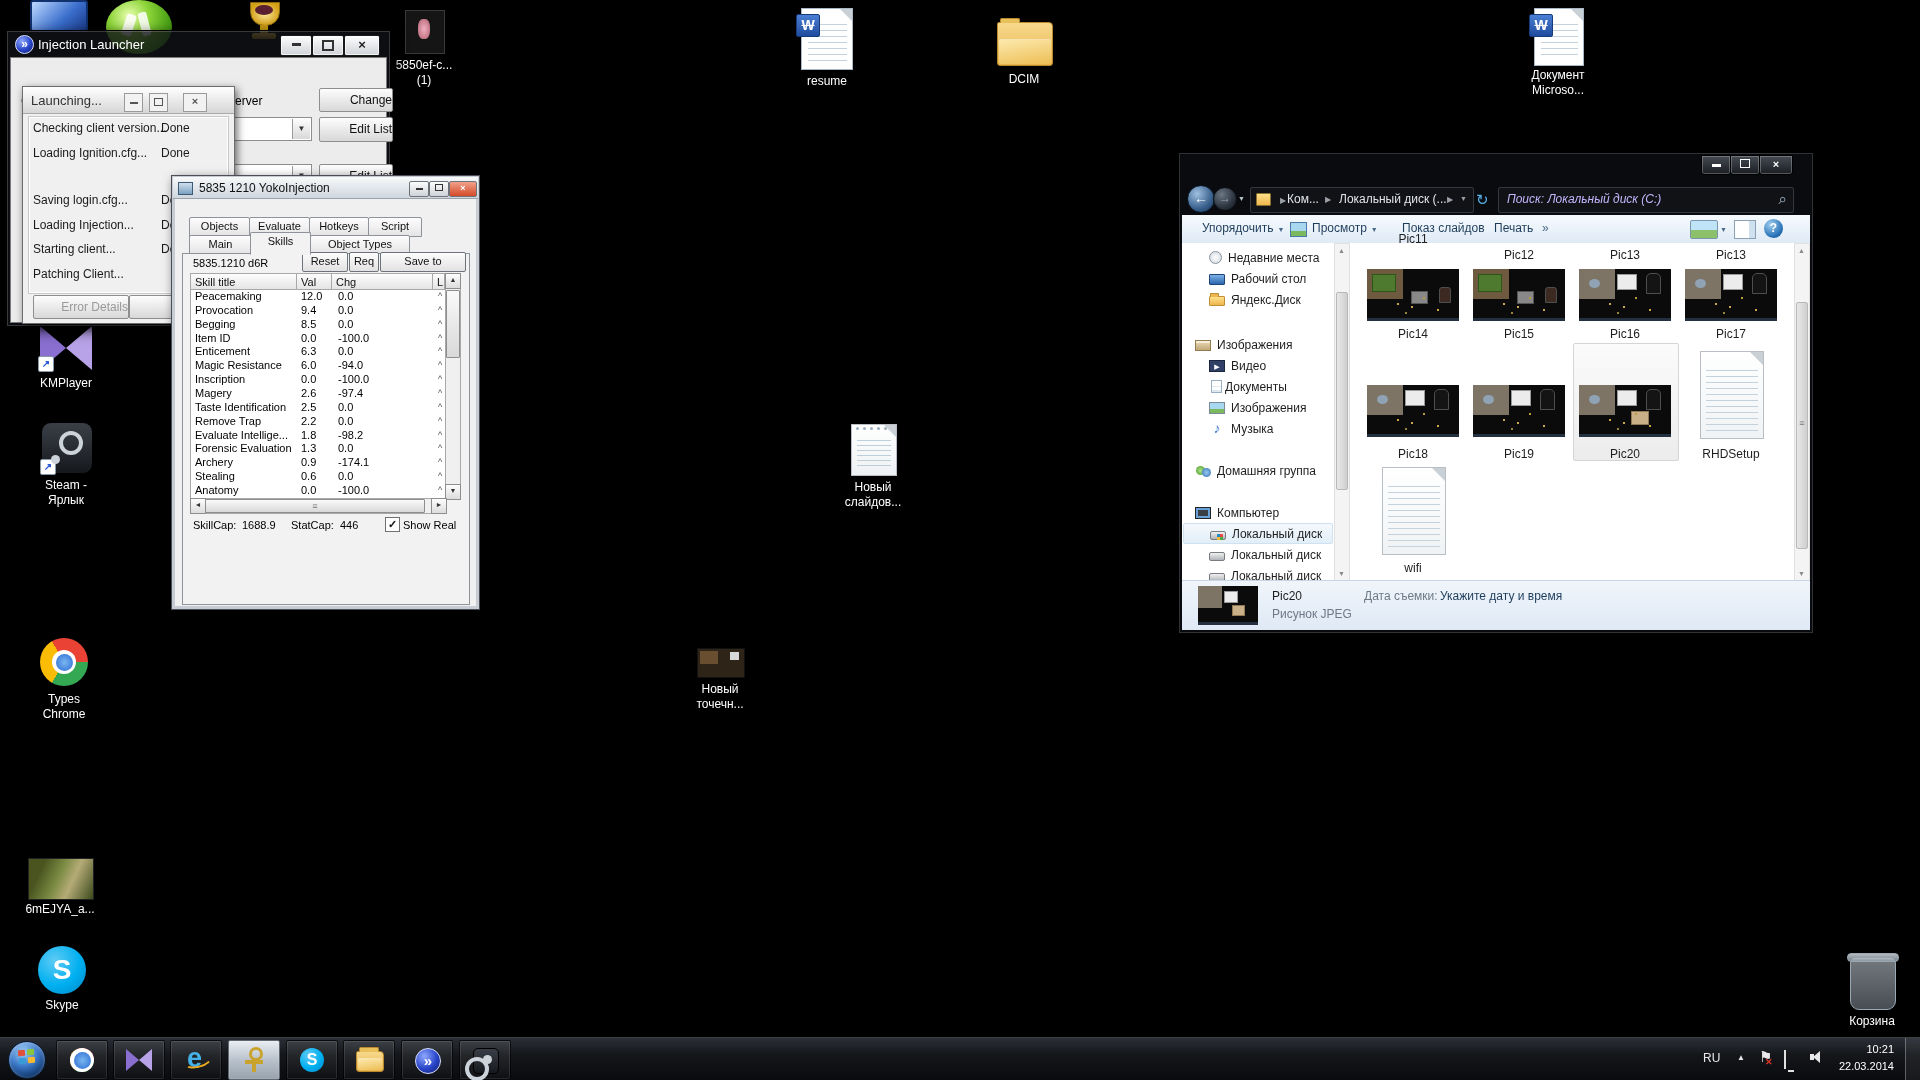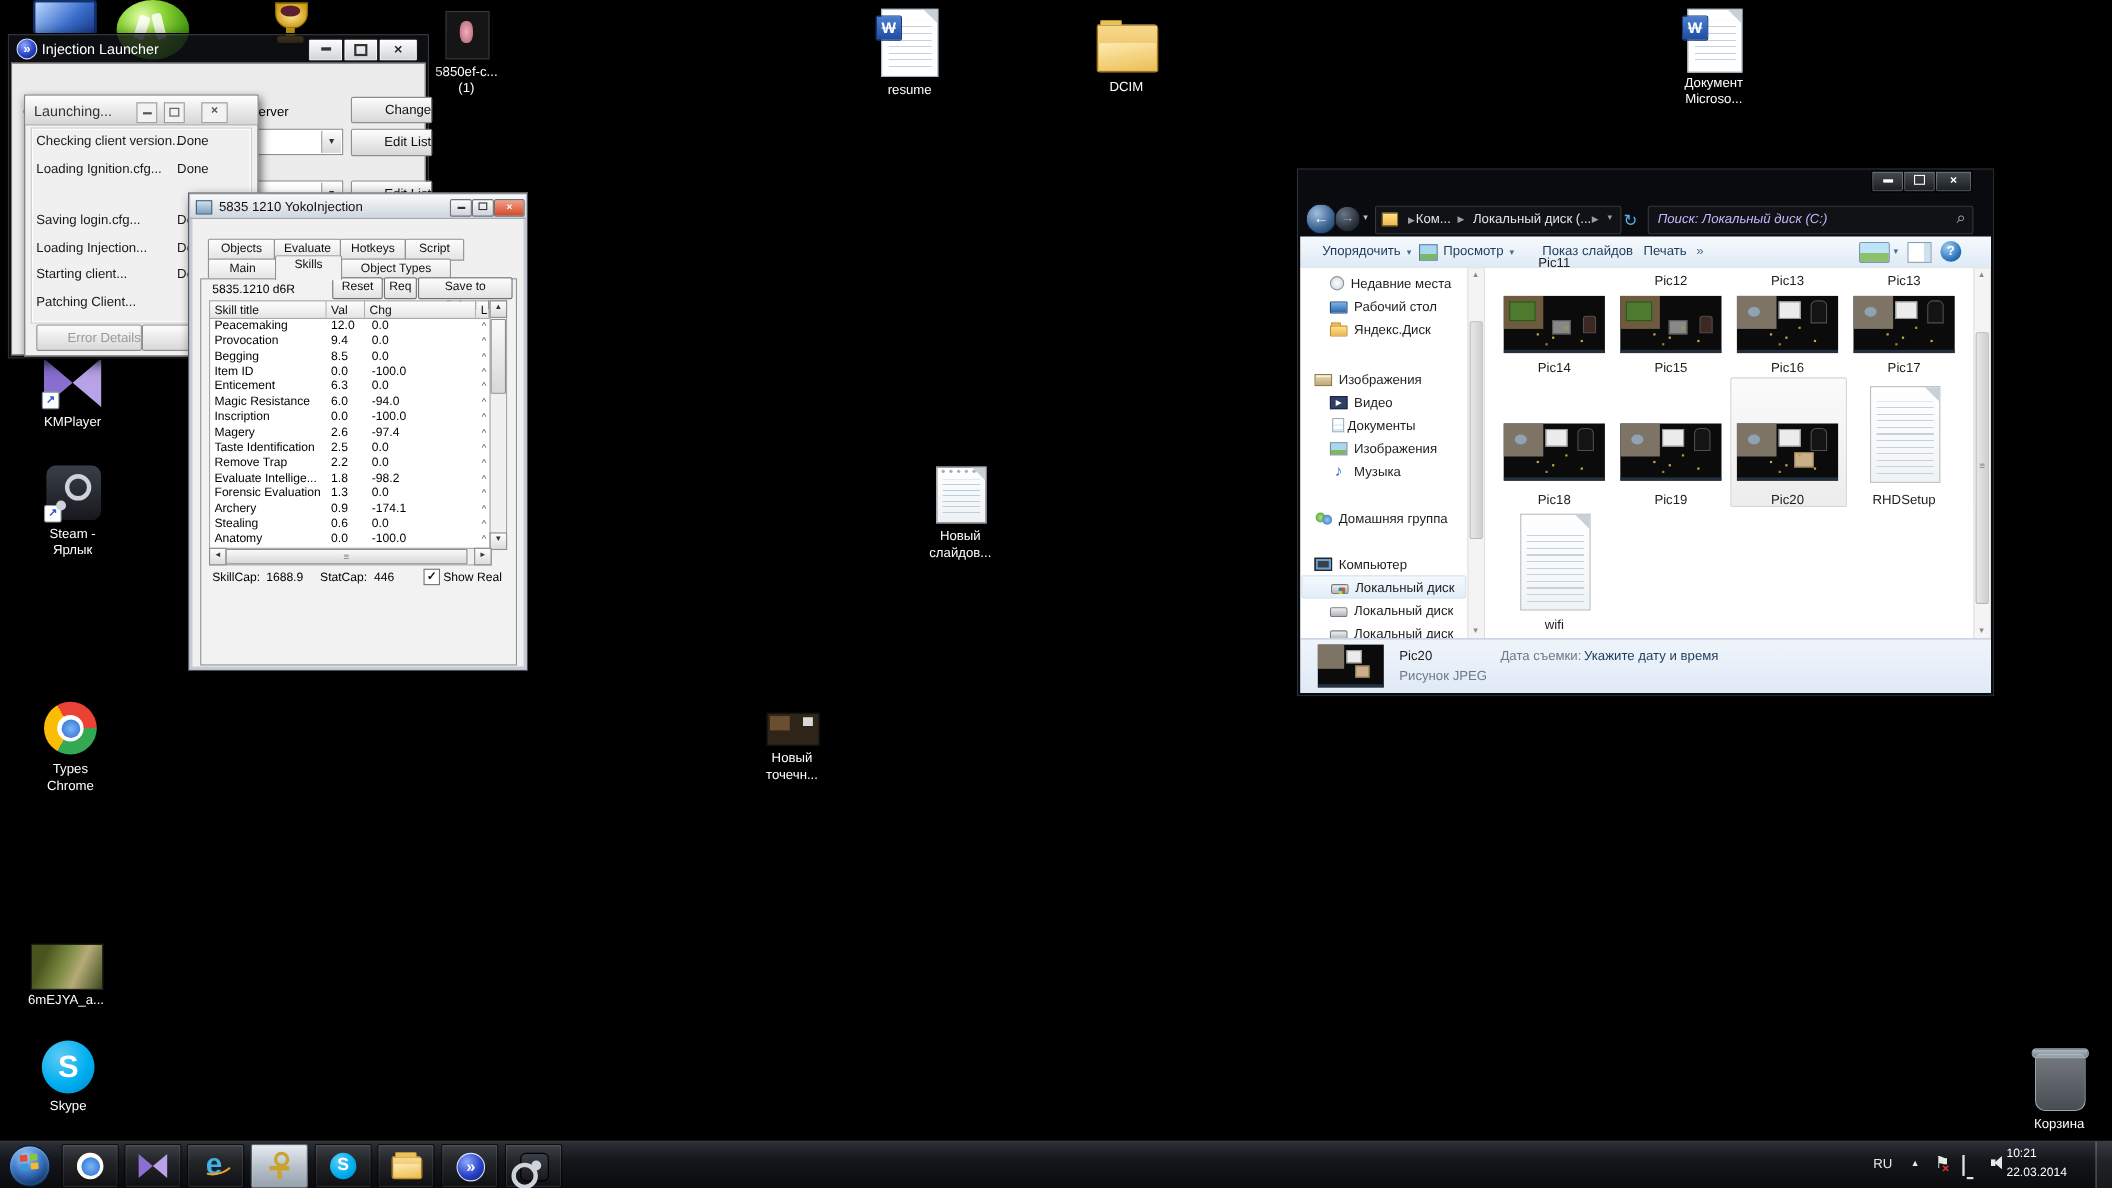--- a/index.html
+++ b/index.html
@@ -214,21 +214,21 @@
   .tkbtn{position:absolute;top:2px;width:50px;height:38px;border:1px solid rgba(0,0,0,.75);border-radius:2px;
       background:linear-gradient(rgba(255,255,255,.10),rgba(255,255,255,.02));
       box-shadow:inset 0 0 0 1px rgba(255,255,255,.10);}
   .tkbtn.active{background:linear-gradient(#e9edf2,#b9c2cc 50%,#97a2ad);border-color:#5e676f;}
   .tbi{position:relative;width:30px;height:30px;margin:4px auto 0;}
   .orb{position:absolute;left:8px;top:3px;width:36px;height:36px;border-radius:50%;
       background:radial-gradient(circle at 40% 28%,#9fd0f8,#3c78c8 42%,#10386e 75%,#061c3e);
       border:1px solid #0a1a30;box-shadow:inset 0 1px 4px rgba(255,255,255,.45);}
   .orb s{width:7px;height:6px;border-radius:1px;}
   .tray{color:#e8e8e8;font-size:12px;}
-  .clock{position:absolute;right:26px;top:3px;width:70px;text-align:left;color:#fff;font-size:11px;line-height:17px;}
+  .clock{position:absolute;right:26px;top:3px;width:70px;text-align:right;color:#fff;font-size:11px;line-height:17px;}
   .showdesk{position:absolute;right:0;top:0;width:14px;height:42px;background:rgba(255,255,255,.06);
       border-left:1px solid rgba(255,255,255,.3);}
   .netic{position:relative;width:14px;height:11px;border:1px solid #e0e0e0;background:rgba(230,230,230,.25);}
   .netic::after{content:"";position:absolute;left:3px;bottom:-4px;width:6px;height:2px;background:#e0e0e0;}
   .spk{position:relative;width:14px;height:12px;}
   .spk i{left:0;top:3px;width:4px;height:6px;background:#e8e8e8;}
   .spk b{left:3px;top:0;width:0;height:0;border:6px solid transparent;border-right:7px solid #e8e8e8;border-left:none;}
 </style>
 </head>
 <body>

